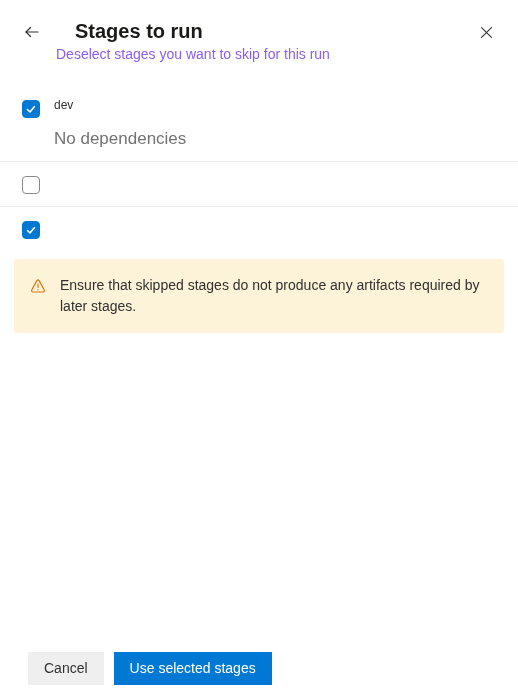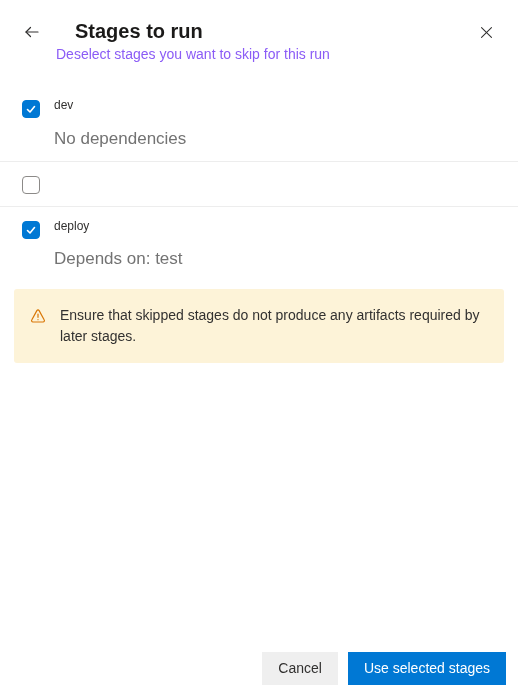--- a/index.html
+++ b/index.html
@@ -121,22 +121,22 @@
       font-size: 14px;
       color: #323130;
       line-height: 1.5;
     }
     .spacer {
       flex: 1 1 auto;
     }
     .footer {
       padding: 12px 12px 14px 12px;
       display: flex;
-      justify-content: flex-end;
       gap: 10px;
+      margin-left: 16px;
     }
     .btn {
       font-family: inherit;
       font-size: 14px;
       padding: 8px 16px;
       border: none;
       cursor: pointer;
       line-height: 1.2;
     }
     .btn-cancel {
@@ -187,24 +187,20 @@
   <div class="stage-row">
     <div class="checkbox unchecked"></div>
   </div>
 
   <div class="stage-row">
     <div class="checkbox checked">
       <svg width="12" height="12" viewBox="0 0 24 24" fill="none" stroke="#ffffff" stroke-width="3.2" stroke-linecap="round" stroke-linejoin="round">
         <polyline points="5 13 10 18 19 7"></polyline>
       </svg>
     </div>
-    <div class="stage-text">
-      <div class="stage-name">deploy</div>
-      <div class="stage-dep">Depends on: test</div>
-    </div>
   </div>
 
 </div>
 
 <div class="warning">
   <div class="warning-icon">
     <svg width="16" height="16" viewBox="0 0 24 24" fill="none" stroke="#d97706" stroke-width="1.8" stroke-linecap="round" stroke-linejoin="round">
       <path d="M10.3 3.9 2.6 18a2 2 0 0 0 1.7 3h15.4a2 2 0 0 0 1.7-3L13.7 3.9a2 2 0 0 0-3.4 0z"></path>
       <line x1="12" y1="9" x2="12" y2="14"></line>
       <line x1="12" y1="17.5" x2="12" y2="17.6"></line>

